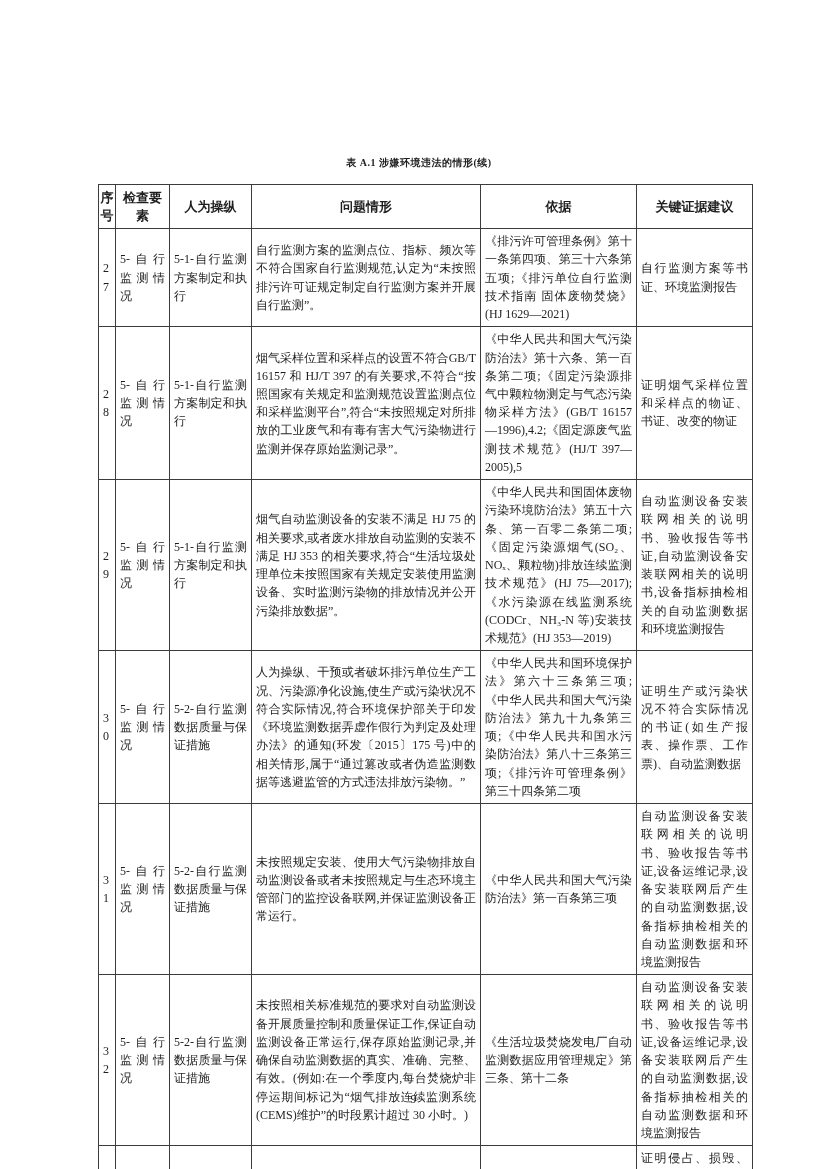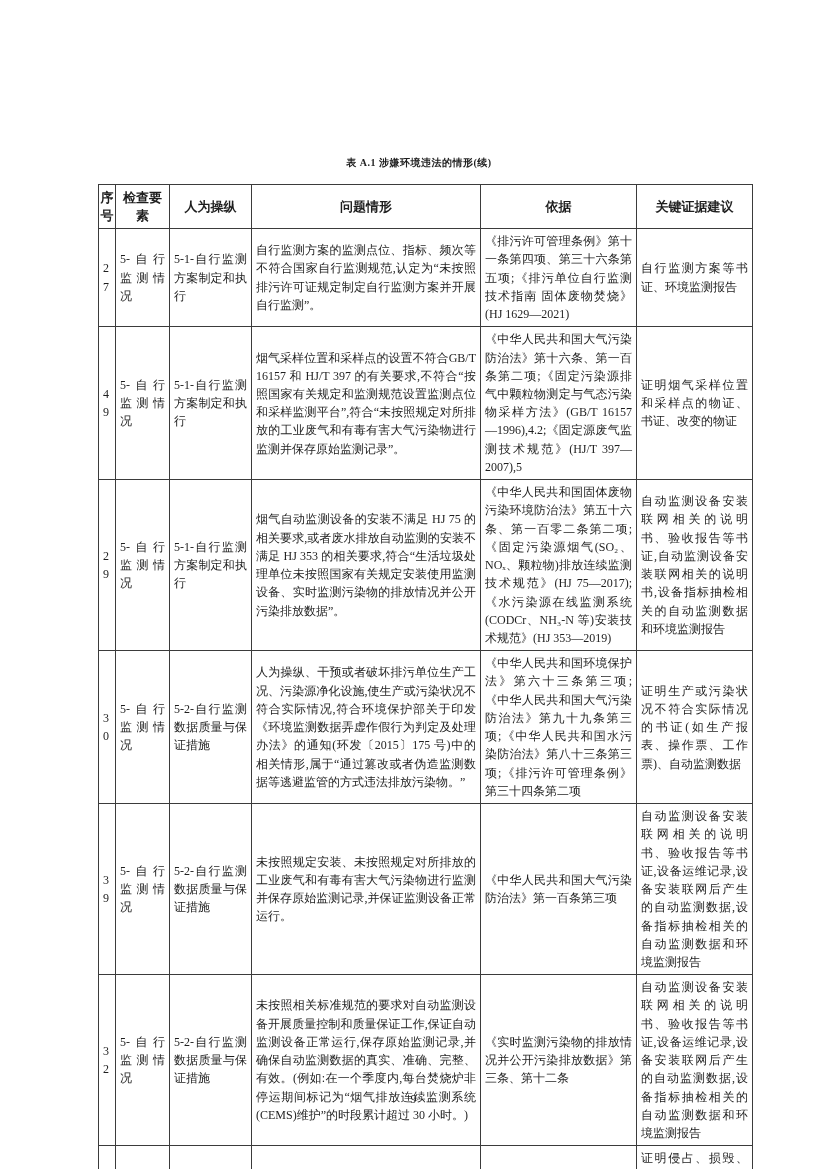--- a/index.html
+++ b/index.html
@@ -83,57 +83,57 @@
     <tbody>
       <tr>
         <td class="c-no">27</td>
         <td class="c-element">5-自行监测情况</td>
         <td class="c-item">5-1-自行监测方案制定和执行</td>
         <td class="c-problem">自行监测方案的监测点位、指标、频次等不符合国家自行监测规范,认定为“未按照排污许可证规定制定自行监测方案并开展自行监测”。</td>
         <td class="c-basis">《排污许可管理条例》第十一条第四项、第三十六条第五项;《排污单位自行监测技术指南 固体废物焚烧》(HJ 1629—2021)</td>
         <td class="c-evidence">自行监测方案等书证、环境监测报告</td>
       </tr>
       <tr>
-        <td class="c-no">49</td>
+        <td class="c-no">28</td>
         <td class="c-element">5-自行监测情况</td>
         <td class="c-item">5-1-自行监测方案制定和执行</td>
         <td class="c-problem">烟气采样位置和采样点的设置不符合GB/T 16157 和 HJ/T 397 的有关要求,不符合“按照国家有关规定和监测规范设置监测点位和采样监测平台”,符合“未按照规定对所排放的工业废气和有毒有害大气污染物进行监测并保存原始监测记录”。</td>
-        <td class="c-basis">《中华人民共和国大气污染防治法》第十六条、第一百条第二项;《固定污染源排气中颗粒物测定与气态污染物采样方法》(GB/T 16157—1996),4.2;《固定源废气监测技术规范》(HJ/T 397—2007),5</td>
+        <td class="c-basis">《中华人民共和国大气污染防治法》第十六条、第一百条第二项;《固定污染源排气中颗粒物测定与气态污染物采样方法》(GB/T 16157—1996),4.2;《固定源废气监测技术规范》(HJ/T 397—2005),5</td>
         <td class="c-evidence">证明烟气采样位置和采样点的物证、书证、改变的物证</td>
       </tr>
       <tr>
         <td class="c-no">29</td>
         <td class="c-element">5-自行监测情况</td>
         <td class="c-item">5-1-自行监测方案制定和执行</td>
         <td class="c-problem">烟气自动监测设备的安装不满足 HJ 75 的相关要求,或者废水排放自动监测的安装不满足 HJ 353 的相关要求,符合“生活垃圾处理单位未按照国家有关规定安装使用监测设备、实时监测污染物的排放情况并公开污染排放数据”。</td>
         <td class="c-basis">《中华人民共和国固体废物污染环境防治法》第五十六条、第一百零二条第二项;《固定污染源烟气(SO₂、NOₓ、颗粒物)排放连续监测技术规范》(HJ 75—2017);《水污染源在线监测系统(CODCr、NH₃-N 等)安装技术规范》(HJ 353—2019)</td>
         <td class="c-evidence">自动监测设备安装联网相关的说明书、验收报告等书证,自动监测设备安装联网相关的说明书,设备指标抽检相关的自动监测数据和环境监测报告</td>
       </tr>
       <tr>
         <td class="c-no">30</td>
         <td class="c-element">5-自行监测情况</td>
         <td class="c-item">5-2-自行监测数据质量与保证措施</td>
         <td class="c-problem">人为操纵、干预或者破坏排污单位生产工况、污染源净化设施,使生产或污染状况不符合实际情况,符合环境保护部关于印发《环境监测数据弄虚作假行为判定及处理办法》的通知(环发〔2015〕175 号)中的相关情形,属于“通过篡改或者伪造监测数据等逃避监管的方式违法排放污染物。”</td>
         <td class="c-basis">《中华人民共和国环境保护法》第六十三条第三项;《中华人民共和国大气污染防治法》第九十九条第三项;《中华人民共和国水污染防治法》第八十三条第三项;《排污许可管理条例》第三十四条第二项</td>
         <td class="c-evidence">证明生产或污染状况不符合实际情况的书证(如生产报表、操作票、工作票)、自动监测数据</td>
       </tr>
       <tr>
-        <td class="c-no">39</td>
+        <td class="c-no">31</td>
         <td class="c-element">5-自行监测情况</td>
         <td class="c-item">5-2-自行监测数据质量与保证措施</td>
-        <td class="c-problem">未按照规定安装、未按照规定对所排放的工业废气和有毒有害大气污染物进行监测并保存原始监测记录,并保证监测设备正常运行。</td>
+        <td class="c-problem">未按照规定安装、使用大气污染物排放自动监测设备或者未按照规定与生态环境主管部门的监控设备联网,并保证监测设备正常运行。</td>
         <td class="c-basis">《中华人民共和国大气污染防治法》第一百条第三项</td>
         <td class="c-evidence">自动监测设备安装联网相关的说明书、验收报告等书证,设备运维记录,设备安装联网后产生的自动监测数据,设备指标抽检相关的自动监测数据和环境监测报告</td>
       </tr>
       <tr>
         <td class="c-no">32</td>
         <td class="c-element">5-自行监测情况</td>
         <td class="c-item">5-2-自行监测数据质量与保证措施</td>
         <td class="c-problem">未按照相关标准规范的要求对自动监测设备开展质量控制和质量保证工作,保证自动监测设备正常运行,保存原始监测记录,并确保自动监测数据的真实、准确、完整、有效。(例如:在一个季度内,每台焚烧炉非停运期间标记为“烟气排放连续监测系统(CEMS)维护”的时段累计超过 30 小时。)</td>
-        <td class="c-basis">《实时监测污染物的排放情况并公开污染排放数据》第三条、第十二条</td>
+        <td class="c-basis">《生活垃圾焚烧发电厂自动监测数据应用管理规定》第三条、第十二条</td>
         <td class="c-evidence">自动监测设备安装联网相关的说明书、验收报告等书证,设备运维记录,设备安装联网后产生的自动监测数据,设备指标抽检相关的自动监测数据和环境监测报告</td>
       </tr>
       <tr>
         <td class="c-no">33</td>
         <td class="c-element">5-自行监测情况</td>
         <td class="c-item">5-2-自行监测数据质量与保证措施</td>
         <td class="c-problem">侵占、损毁或者擅自移动、改变大气污染物排放自动监测设备。</td>
         <td class="c-basis">《中华人民共和国大气污染防治法》第一百条第一项</td>
         <td class="c-evidence">证明侵占、损毁、移动、改变的物证,发生前述情况后设备产生的自动监测数据以及设备指标抽检情况</td>
       </tr>

